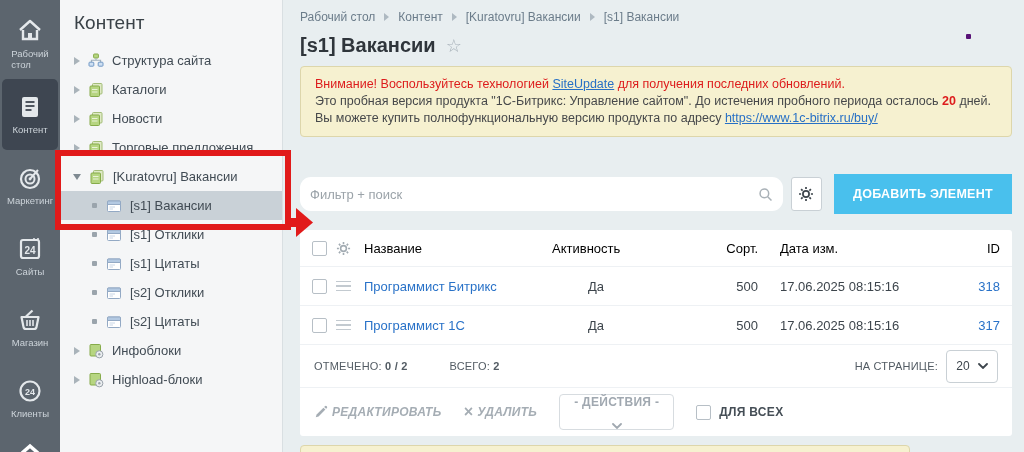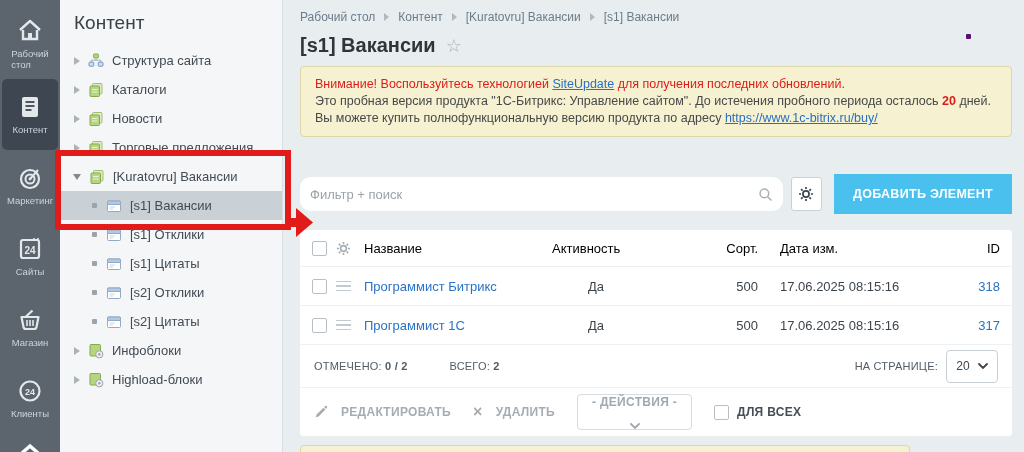--- a/index.html
+++ b/index.html
@@ -82,21 +82,21 @@
   .tfoot b { font-weight:bold; }
   .tfoot .grp { margin-right:42px; }
   .spacer { flex:1; }
   .pp-select { margin-left:8px; height:33px; min-width:52px; background:#fff; border:1px solid #c9d0d5;
     border-radius:4px; display:flex; align-items:center; justify-content:center; gap:8px; padding:0 9px;
     font-size:12px; color:#3d454c; cursor:pointer; }
   .chev { width:10px; height:6px; }
 
   .actions { height:49px; border-top:1px solid #eef1f4; display:flex; align-items:center; padding:0 14px;
     font-size:12px; font-weight:bold; color:#a5adb4; letter-spacing:.3px; }
-  .act-btn { display:flex; align-items:flex-start; gap:13px; margin-right:22px; cursor:pointer; }
+  .act-btn { display:flex; align-items:flex-start; gap:4px; margin-right:22px; cursor:pointer;font-style:italic; }
   .act-btn .aic { width:14px; height:14px; }
   .xmark { font-size:16px; font-weight:bold; line-height:14px; }
   .act-dd { height:36px; border:1px solid #d7dce0; border-radius:4px; display:flex; align-items:center;
     gap:14px; padding:0 14px; margin-right:22px; cursor:pointer; color:#a0a8b0;flex-direction:column; }
   .forall { display:flex; align-items:center; gap:8px; color:#454e56; cursor:pointer; }
 
   .bottom-notice { margin-top:9px; width:610px; height:20px; background:#f6f1d0;
     border:1px solid #ddd6ab; border-radius:4px 4px 0 0; }
 
   

